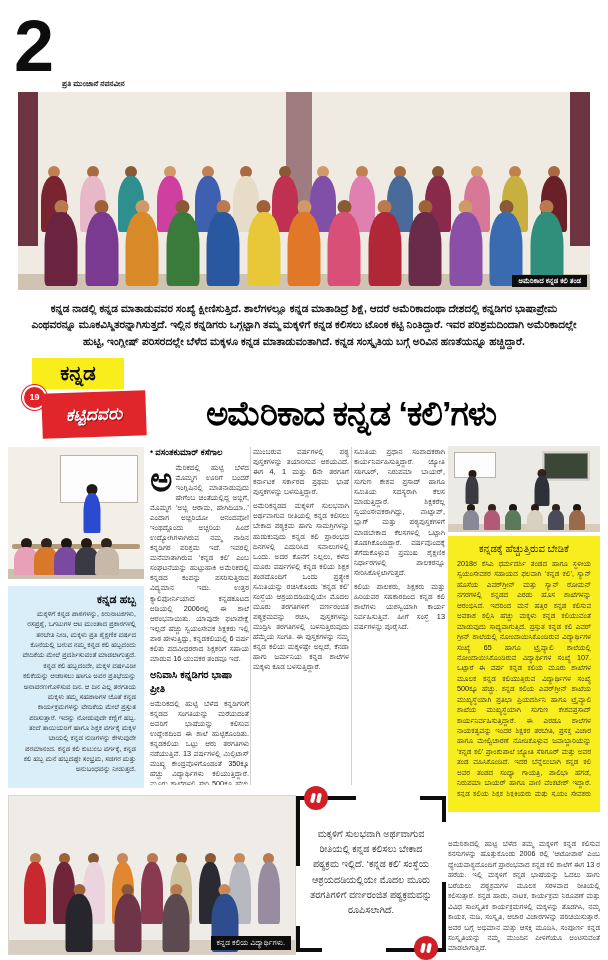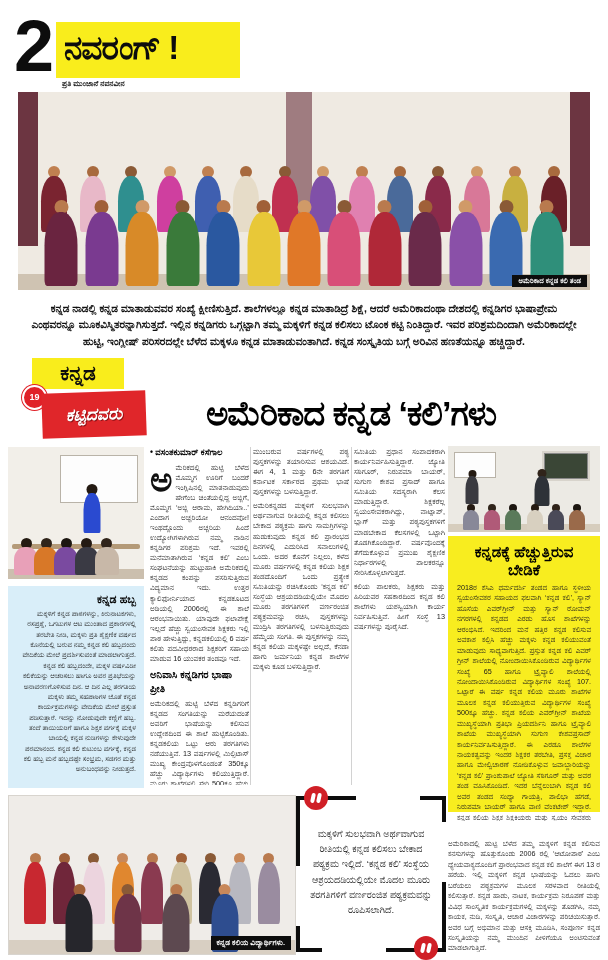--- a/index.html
+++ b/index.html
@@ -13,21 +13,21 @@
   .masthead-tagline{position:absolute;left:62px;top:79px;font-size:7.5px;font-weight:700;color:#222;}
 
   
   .photo{position:absolute;overflow:hidden;background:#efebe5;}
   .photo .floor{position:absolute;left:0;right:0;bottom:0;background:#cfc3b2;}
   .drape{position:absolute;top:0;background:#5d2130;opacity:.9;}
   .fig{position:absolute;transform:translateX(-50%);display:flex;flex-direction:column;align-items:center;}
   .fig-head{border-radius:50%;}
   .fig-body{margin-top:-2px;border-radius:45% 45% 8% 8%;}
   .credit-tag{position:absolute;right:3px;bottom:3px;background:#0d0d0d;color:#fff;font-size:7px;font-weight:700;padding:2px 6px;}
-  .caption-tag{position:absolute;right:4px;bottom:4px;background:#0d0d0d;color:#fff;font-size:7.5px;font-weight:700;padding:2px 6px;}
+  .caption-tag{position:absolute;right:4px;bottom:4px;background:#0d0d0d;color:#fff;font-size:7.5px;font-weight:400;padding:2px 6px;}
   .whiteboard{position:absolute;background:#fdfdfd;border:1px solid #b9b3a8;}
   .window{position:absolute;background:#3a4636;border:2px solid #d8d4cc;box-shadow:inset 0 0 0 1px #888;}
   .standing{position:absolute;display:flex;flex-direction:column;align-items:center;transform:translateX(-50%);}
   .desk{position:absolute;background:#b49a78;border-radius:2px;}
 
   
   .lead-caption{position:absolute;left:30px;top:300px;width:548px;font-size:10.5px;font-weight:700;text-align:center;line-height:1.55;color:#111;}
 
   
   .logo-yellow{position:absolute;left:32px;top:358px;width:92px;height:31px;background:#f9ed1c;text-align:center;font-size:20px;font-weight:900;color:#0d0d0d;line-height:31px;}
@@ -53,34 +53,31 @@
 
   
   .pquote{position:absolute;left:296px;top:796px;width:150px;height:156px;background:#fff;}
   .pq-br{position:absolute;background:#0d0d0d;}
   .pq-text{position:absolute;left:14px;right:14px;top:30px;font-size:9.5px;font-weight:400;line-height:1.6;text-align:center;color:#1a1a1a;}
   .q-badge{position:absolute;width:24px;height:24px;background:#d01f26;border-radius:50%;display:flex;align-items:center;justify-content:center;gap:2px;}
   .q-badge i{display:block;width:4px;height:10px;background:#fff;border-radius:2px;transform:rotate(12deg);}
 
   
   .yellow-panel{position:absolute;left:448px;top:536px;width:152px;height:276px;background:#f8ed1f;padding:7px 9px;box-sizing:border-box;}
-  .yellow-panel h3{margin:0 0 4px 0;font-size:15px;font-weight:700;text-align:center;color:#000;}
+  .yellow-panel h3{margin:0 0 4px 0;font-size:10px;font-weight:400;text-align:center;color:#000;}
   .yellow-panel .body{font-size:7.2px;line-height:1.45;text-align:justify;color:#1a1a1a;overflow:hidden;height:238px;}
   .right-h3{position:absolute;left:448px;top:818px;width:152px;font-size:13.5px;font-weight:900;text-align:center;color:#000;}
   .right-body{position:absolute;left:448px;top:839px;width:152px;height:116px;font-size:7.2px;line-height:1.45;text-align:justify;color:#222;overflow:hidden;}
 </style>
 </head>
 <body>
 
 <div class="page">
 
   <div class="page-num">2</div>
-  <div class="masthead">
-    <div class="masthead-title">ನವರಂಗ್ !</div>
-  </div>
   <div class="masthead-tagline">ಪ್ರತಿ ಮುಂಜಾನೆ ನವನವೀನ</div>
 
   <div class="photo" style="left:18px;top:92px;width:572px;height:198px;background:#efeae2;">
     <div class="drape" style="left:0;width:20px;height:78%;"></div>
     <div class="drape" style="left:268px;width:26px;height:66%;opacity:.55;"></div>
     <div class="drape" style="right:0;width:20px;height:78%;"></div>
     <div class="floor" style="height:16px;"></div>
     <div class="fig" style="left: 6.35714%; bottom: 58px;">
         <div class="fig-head" style="height: 12px; width: 12px; background: rgb(192, 128, 80);"></div>
         <div class="fig-body" style="width: 26px; height: 56px; background: rgb(122, 36, 48);"></div>

